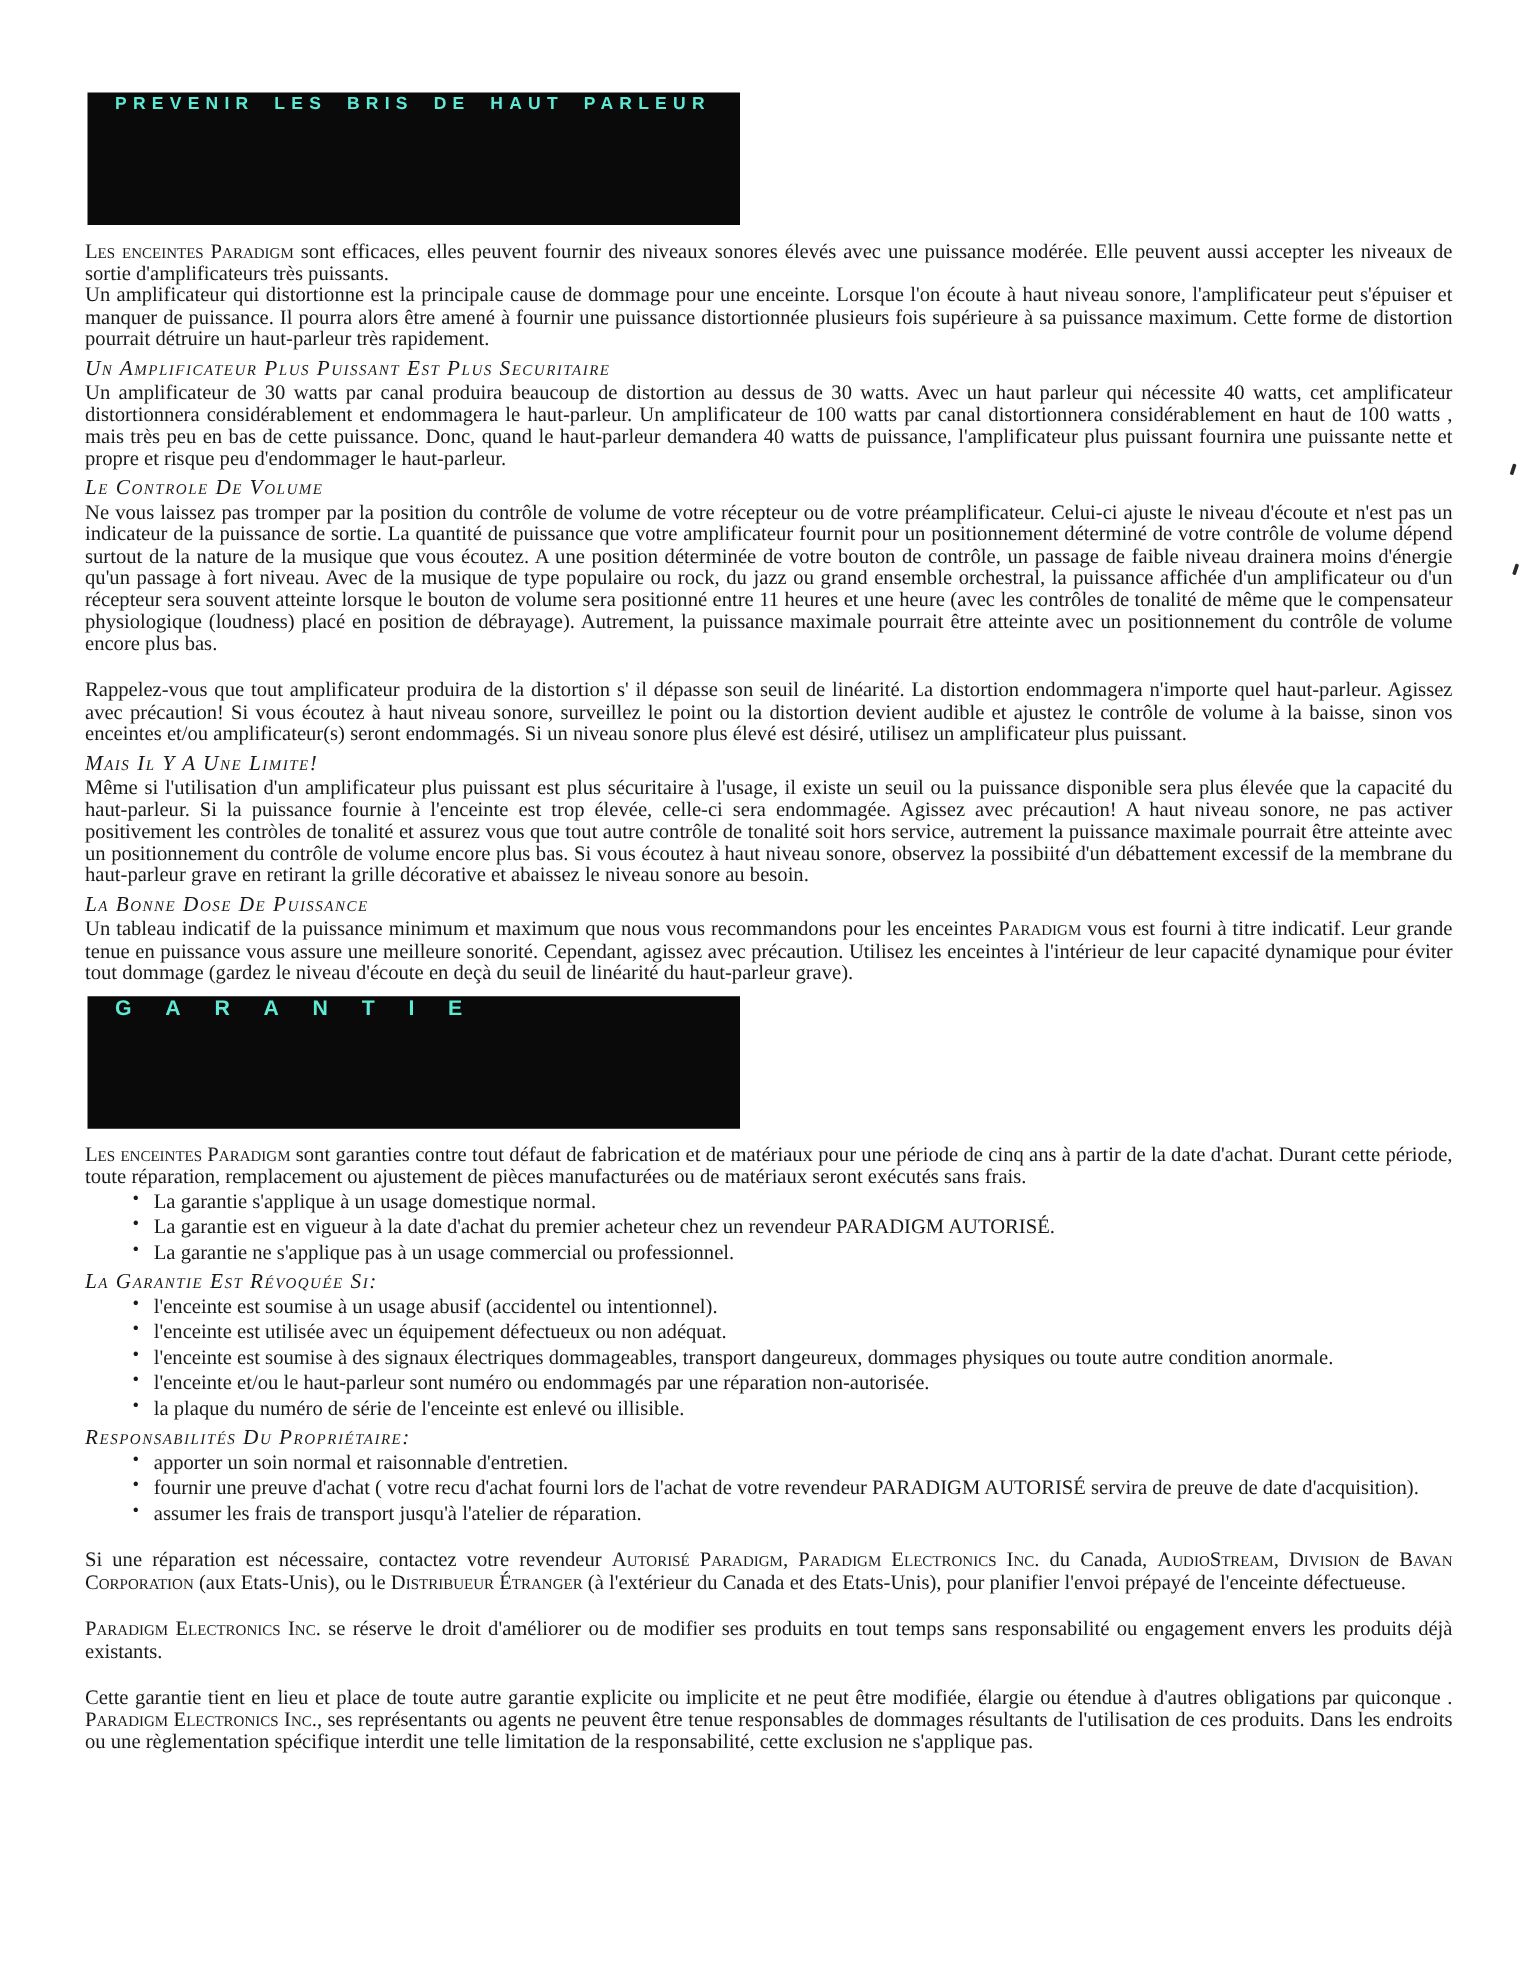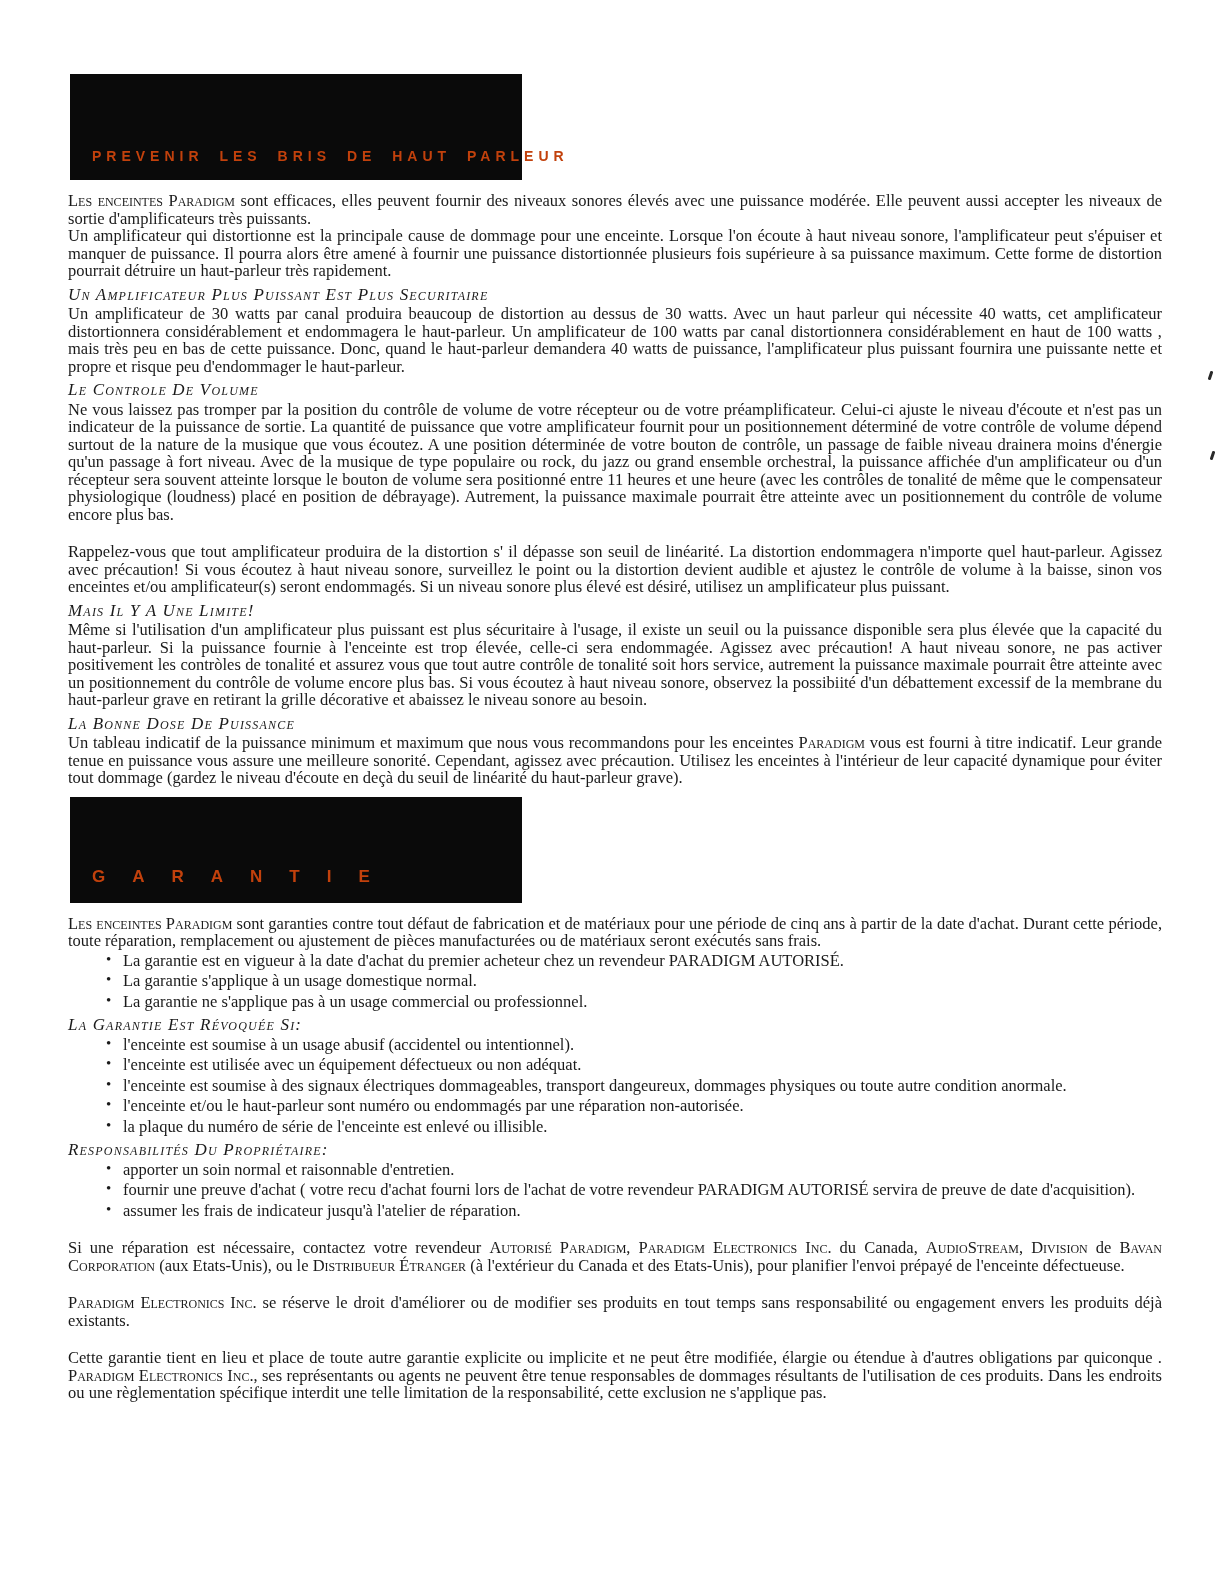--- a/index.html
+++ b/index.html
@@ -12,28 +12,28 @@
     color: #1a1a1a;
     font-family: "Liberation Serif", serif;
     font-size: 16.5px;
     overflow: hidden;
   }
   .content { padding: 0 62px 0 68px; }
 
   
   .banner {
     background: #0a0a0a;
-    width: 452px;
+    width: 522px;
     height: 106px;
     margin-left: 2px;
     display: flex;
-    align-items: flex-end;
+    align-items: flex-start;
     padding: 0 0 16px 22px;
     box-sizing: border-box;
-    color: #c2410c;
+    color: #5eead4;
     font-family: "Liberation Sans", sans-serif;
     font-weight: bold;
   }
   .banner-prevention { margin-top: 74px; margin-bottom: 10px; }
   .banner-warranty   { margin-top: 10px; margin-bottom: 12px; }
   .banner-text-sm { font-size: 14px; letter-spacing: 5px; word-spacing: 7px; white-space: nowrap; }
   .banner-text-lg { font-size: 17px; letter-spacing: 27px; white-space: nowrap; }
 
   
   p.body {
@@ -112,39 +112,39 @@
     <h3 class="sec-h">La Bonne Dose De Puissance</h3>
     <p class="body"><span>Un tableau indicatif de la puissance minimum et maximum que nous vous recommandons pour les enceintes </span><span class="sc">Paradigm</span><span> vous est fourni à titre indicatif. Leur grande tenue en puissance vous assure une meilleure sonorité. Cependant, agissez avec précaution. Utilisez les enceintes à l'intérieur de leur capacité dynamique pour éviter tout dommage (gardez le niveau d'écoute en deçà du seuil de linéarité du haut-parleur grave).</span></p>
 
     <div class="banner banner-warranty">
       <span class="banner-text-lg">GARANTIE</span>
     </div>
 
     <p class="body mt12"><span class="sc">Les enceintes Paradigm</span><span> sont garanties contre tout défaut de fabrication et de matériaux pour une période de cinq ans à partir de la date d'achat. Durant cette période, toute réparation, remplacement ou ajustement de pièces manufacturées ou de matériaux seront exécutés sans frais.</span></p>
 
     <ul class="bullets">
+      <li>La garantie s'applique à un usage domestique normal.</li>
       <li>La garantie est en vigueur à la date d'achat du premier acheteur chez un revendeur PARADIGM AUTORISÉ.</li>
-      <li>La garantie s'applique à un usage domestique normal.</li>
       <li>La garantie ne s'applique pas à un usage commercial ou professionnel.</li>
     </ul>
 
     <h3 class="sec-h">La Garantie Est Révoquée Si:</h3>
     <ul class="bullets">
       <li>l'enceinte est soumise à un usage abusif (accidentel ou intentionnel).</li>
       <li>l'enceinte est utilisée avec un équipement défectueux ou non adéquat.</li>
       <li>l'enceinte est soumise à des signaux électriques dommageables, transport dangeureux, dommages physiques ou toute autre condition anormale.</li>
       <li>l'enceinte et/ou le haut-parleur sont numéro ou endommagés par une réparation non-autorisée.</li>
       <li>la plaque du numéro de série de l'enceinte est enlevé ou illisible.</li>
     </ul>
 
     <h3 class="sec-h">Responsabilités Du Propriétaire:</h3>
     <ul class="bullets">
       <li>apporter un soin normal et raisonnable d'entretien.</li>
       <li>fournir une preuve d'achat ( votre recu d'achat fourni lors de l'achat de votre revendeur PARADIGM AUTORISÉ servira de preuve de date d'acquisition).</li>
-      <li>assumer les frais de indicateur jusqu'à l'atelier de réparation.</li>
+      <li>assumer les frais de transport jusqu'à l'atelier de réparation.</li>
     </ul>
 
     <p class="body mt8"><span>Si une réparation est nécessaire, contactez votre revendeur </span><span class="sc">Autorisé Paradigm, Paradigm Electronics Inc.</span><span> du Canada, </span><span class="sc">AudioStream, Division</span><span> de </span><span class="sc">Bavan Corporation</span><span> (aux Etats-Unis), ou le </span><span class="sc">Distribueur Étranger</span><span> (à l'extérieur du Canada et des Etats-Unis), pour planifier l'envoi prépayé de l'enceinte défectueuse.</span></p>
 
     <p class="body mt8"><span class="sc">Paradigm Electronics Inc.</span><span> se réserve le droit d'améliorer ou de modifier ses produits en tout temps sans responsabilité ou engagement envers les produits déjà existants.</span></p>
 
     <p class="body mt8"><span>Cette garantie tient en lieu et place de toute autre garantie  explicite ou implicite et ne peut être modifiée, élargie ou étendue à d'autres obligations par quiconque . </span><span class="sc">Paradigm Electronics Inc.</span><span>, ses représentants ou agents ne peuvent être tenue responsables de dommages résultants de l'utilisation de ces produits. Dans les endroits ou une règlementation spécifique interdit une telle limitation de la responsabilité, cette exclusion ne s'applique pas.</span></p>
 
   </div>
 

